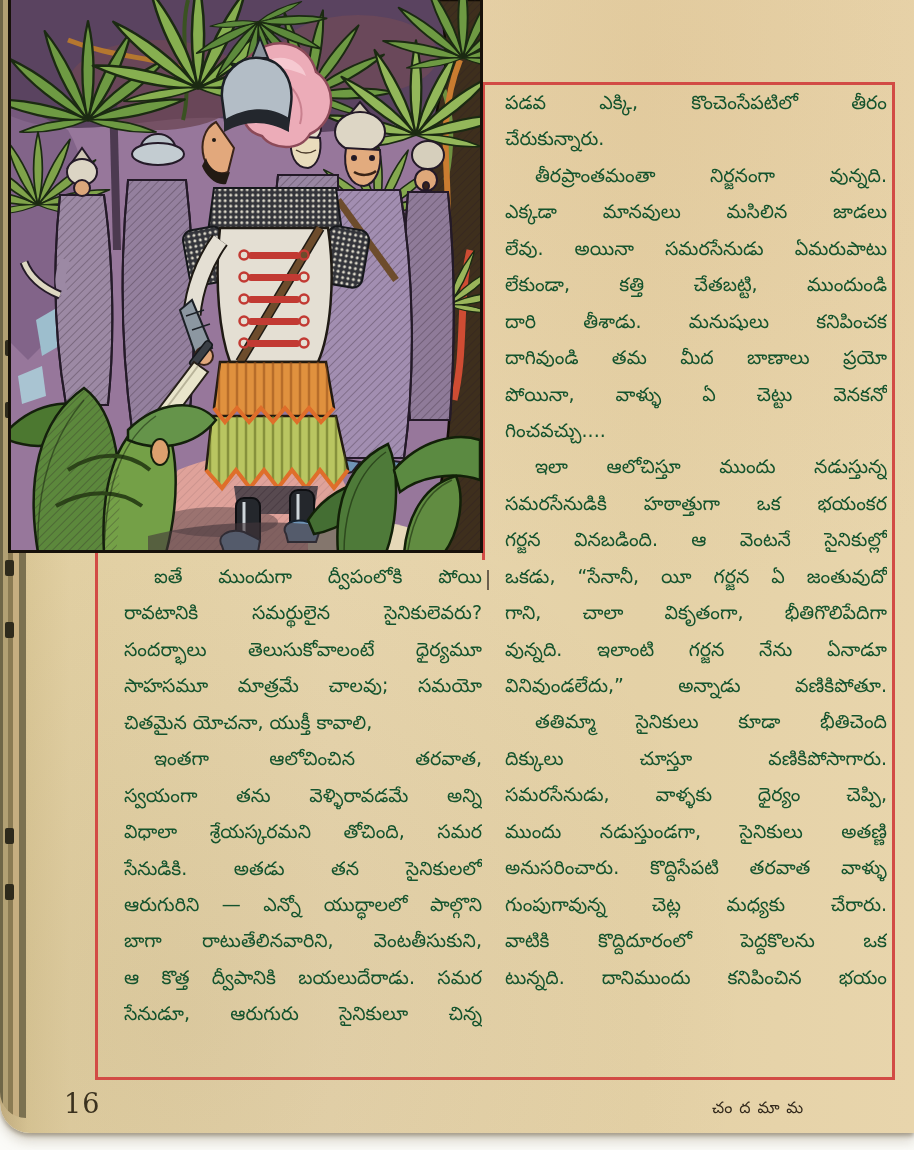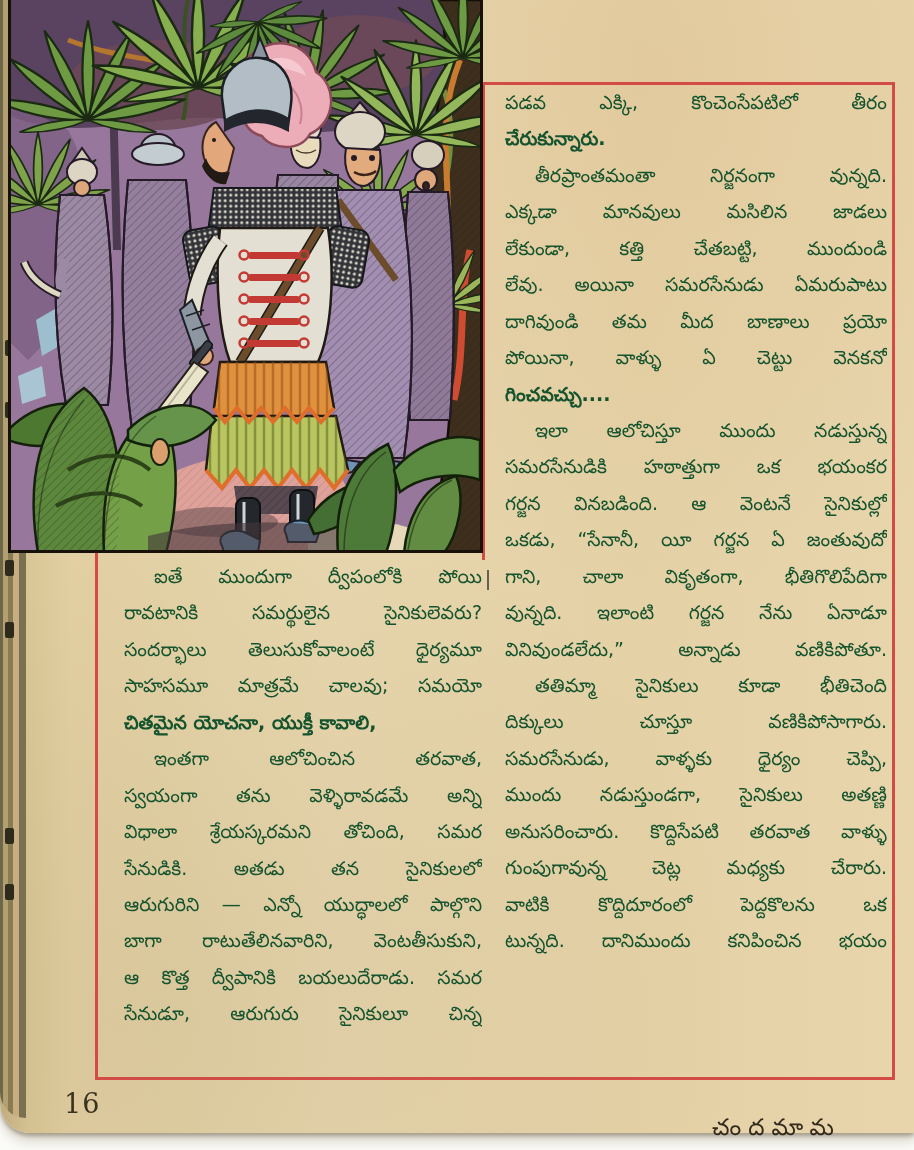--- a/index.html
+++ b/index.html
@@ -31,28 +31,28 @@
   .divider { position:absolute; left:482px; top:82px; width:3px; height:478px; background:#d24b45; z-index:1; }
   .stray { position:absolute; left:487px; top:570px; width:2px; height:20px; background:#6a5f4d; z-index:3; }
   .illus { position:absolute; left:8px; top:0; width:475px; height:553px; z-index:2; }
   .illus svg { display:block; width:100%; height:100%; }
   .col { position:absolute; color:#14532d; font-size:19px; z-index:3; }
   .col-left  { left:124px; top:558px; width:358px; }
   .col-right { left:505px; top:84px;  width:382px; }
   .tl { height:36.45px; line-height:36.45px; overflow:hidden;
         text-align:justify; text-align-last:justify; }
   .tl.ind   { text-indent:30px; }
-  .tl.flush { text-align:left; text-align-last:left;font-weight:bold; }
+  .tl.flush { text-align:left; text-align-last:left; }
   .pageno {
     position:absolute; left:64px; top:1088px; z-index:3;
     font-family:"DejaVu Serif", serif; font-size:27px; color:#3b321f; letter-spacing:1px;
   }
   .footer {
     position:absolute; left:712px; top:1098px; z-index:3; white-space:nowrap;
-    font-size:23px; color:#32291c; letter-spacing:7px;margin-top:16px;
+    font-size:16px; color:#32291c; letter-spacing:7px;
   }
 </style>
 </head>
 <body>
 
 <div class="paper"></div>
 
 <div class="binding">
   <div class="stitch" style="top:340px"></div>
   <div class="stitch" style="top:402px"></div>
@@ -280,22 +280,23 @@
     <div class="tl">ఆరుగురిని — ఎన్నో యుద్ధాలలో పాల్గొని</div>
     <div class="tl">బాగా రాటుతేలినవారిని, వెంటతీసుకుని,</div>
     <div class="tl">ఆ కొత్త ద్వీపానికి బయలుదేరాడు. సమర</div>
     <div class="tl">సేనుడూ, ఆరుగురు సైనికులూ చిన్న</div>
   </div>
 <div class="col col-right">
     <div class="tl">పడవ ఎక్కి, కొంచెంసేపటిలో తీరం</div>
     <div class="tl flush">చేరుకున్నారు.</div>
     <div class="tl ind">తీరప్రాంతమంతా నిర్జనంగా వున్నది.</div>
     <div class="tl">ఎక్కడా మానవులు మసిలిన జాడలు</div>
+    <div class="tl">లేవు. అయినా సమరసేనుడు ఏమరుపాటు</div>
     <div class="tl">లేకుండా, కత్తి చేతబట్టి, ముందుండి</div>
-    <div class="tl">లేవు. అయినా సమరసేనుడు ఏమరుపాటు</div>
+    <div class="tl">దారి తీశాడు. మనుషులు కనిపించక</div>
     <div class="tl">దాగివుండి తమ మీద బాణాలు ప్రయో</div>
     <div class="tl">పోయినా, వాళ్ళు ఏ చెట్టు వెనకనో</div>
     <div class="tl flush">గించవచ్చు....</div>
     <div class="tl ind">ఇలా ఆలోచిస్తూ ముందు నడుస్తున్న</div>
     <div class="tl">సమరసేనుడికి హఠాత్తుగా ఒక భయంకర</div>
     <div class="tl">గర్జన వినబడింది. ఆ వెంటనే సైనికుల్లో</div>
     <div class="tl">ఒకడు, “సేనానీ, యీ గర్జన ఏ జంతువుదో</div>
     <div class="tl">గాని, చాలా వికృతంగా, భీతిగొలిపేదిగా</div>
     <div class="tl">వున్నది. ఇలాంటి గర్జన నేను ఏనాడూ</div>
     <div class="tl">వినివుండలేదు,” అన్నాడు వణికిపోతూ.</div>

